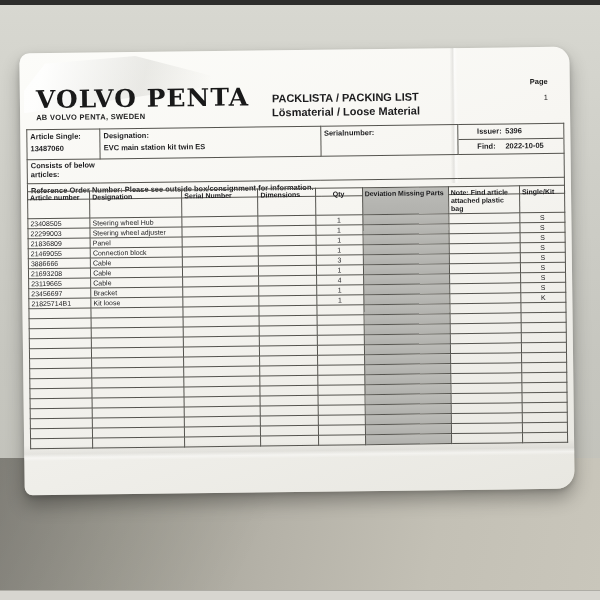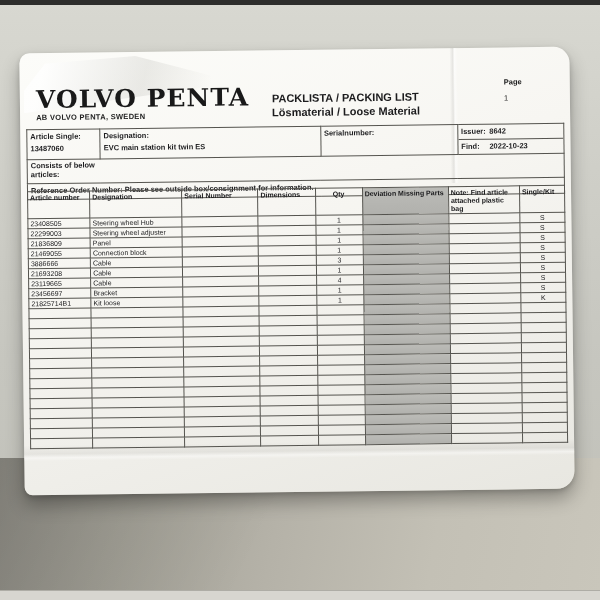--- a/index.html
+++ b/index.html
@@ -42,34 +42,34 @@
   }
 
   .logo-block { position:absolute; left:16px; top:34px; }
   .logo {
     font-family:"DejaVu Serif", serif; font-weight:bold; font-size:25px; line-height:25px;
     letter-spacing:1px; color:#191919; transform: scaleY(0.98); white-space:nowrap;
   }
   .logo-sub { font-size:7.5px; font-weight:bold; letter-spacing:.3px; margin-top:1px; color:#222; }
 
   .title-block { position:absolute; left:252px; top:42px; font-weight:bold; font-size:11px; line-height:13.5px; color:#1c1c1e; }
-  .page-block { position:absolute; left:484px; top:30px; width:44px; text-align:left; font-size:7.5px; color:#222; }
+  .page-block { position:absolute; left:484px; top:30px; width:44px; text-align:right; font-size:7.5px; color:#222; }
   .page-label { font-weight:bold; }
   .page-num { margin-top:7px; }
 
   table { border-collapse:collapse; table-layout:fixed; }
   td, th { border:1px solid #55544f; overflow:hidden; }
 
   .info { position:absolute; left:6px; top:76px; width:538px; }
   .info td { vertical-align:top; padding:2px 3px; font-size:7.5px; font-weight:bold; }
   .info .val { margin-top:3px; }
   .issuer-cell { padding:0 !important; }
   .issuer-cell .half { height:14px; line-height:14px; padding:0 3px; white-space:nowrap; }
   .issuer-cell .half + .half { border-top:1px solid #55544f; }
-  .issuer-cell .lbl { display:inline-block; min-width:26px; }
+  .issuer-cell .lbl { display:inline-block; min-width:26px;margin-left:16px; }
   .consists-cell { height:19px; }
   .consists-text { width:95px; line-height:8.5px; }
   .reference-cell { height:11px; white-space:nowrap; line-height:9px; }
 
   .main { position:absolute; left:6px; top:138px; width:538px; }
   .main th {
     font-size:7px; font-weight:bold; text-align:left; vertical-align:top;
     padding:2px 2px 0 2px; height:17px; line-height:8px; color:#1b1b1d;
   }
   .main td { font-size:7px; height:9px; line-height:9px; padding:0 2px; white-space:nowrap; color:#232325; }
@@ -123,25 +123,25 @@
         <td>
           <div>Designation:</div>
           <div class="val">EVC main station kit twin ES</div>
         </td>
         <td>
           <div>Serialnumber:</div>
         </td>
         <td class="issuer-cell">
           <div class="half">
             <span class="lbl">Issuer:</span>
-            <span>8642</span>
+            <span>5396</span>
           </div>
           <div class="half">
             <span class="lbl">Find:</span>
-            <span>2022-10-23</span>
+            <span>2022-10-05</span>
           </div>
         </td>
       </tr>
       <tr>
         <td colspan="4" class="consists-cell">
           <div class="consists-text">Consists of below articles:</div>
         </td>
       </tr>
       <tr>
         <td colspan="4" class="reference-cell">Reference  Order  Number: Please see outside box/consignment for information.</td>

